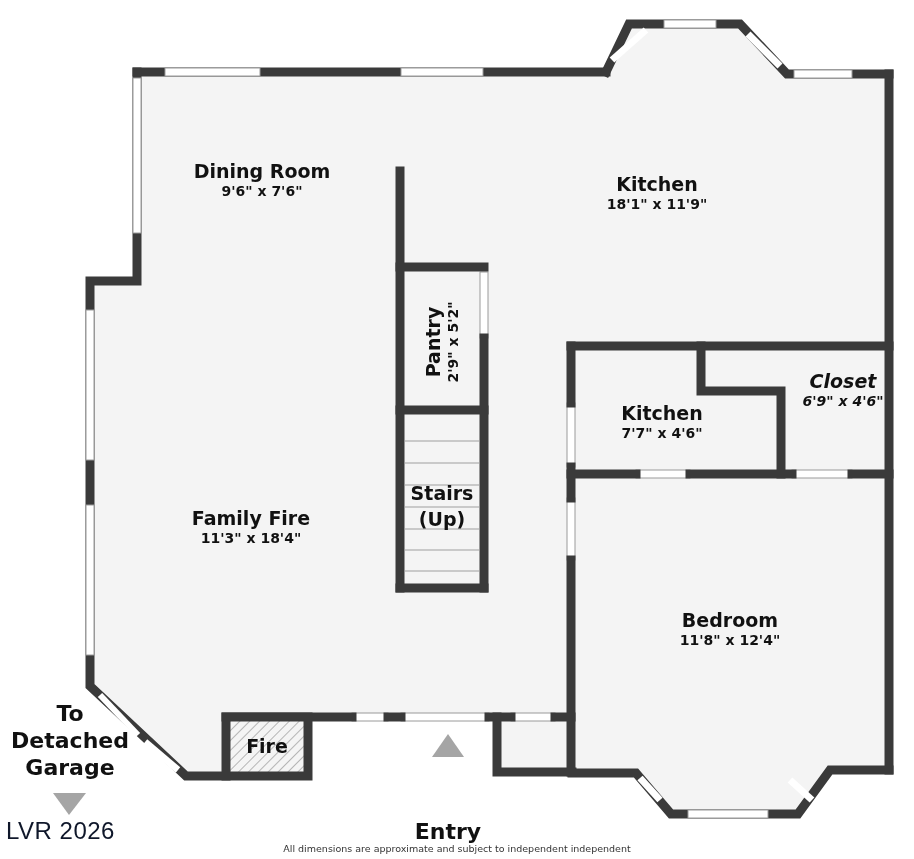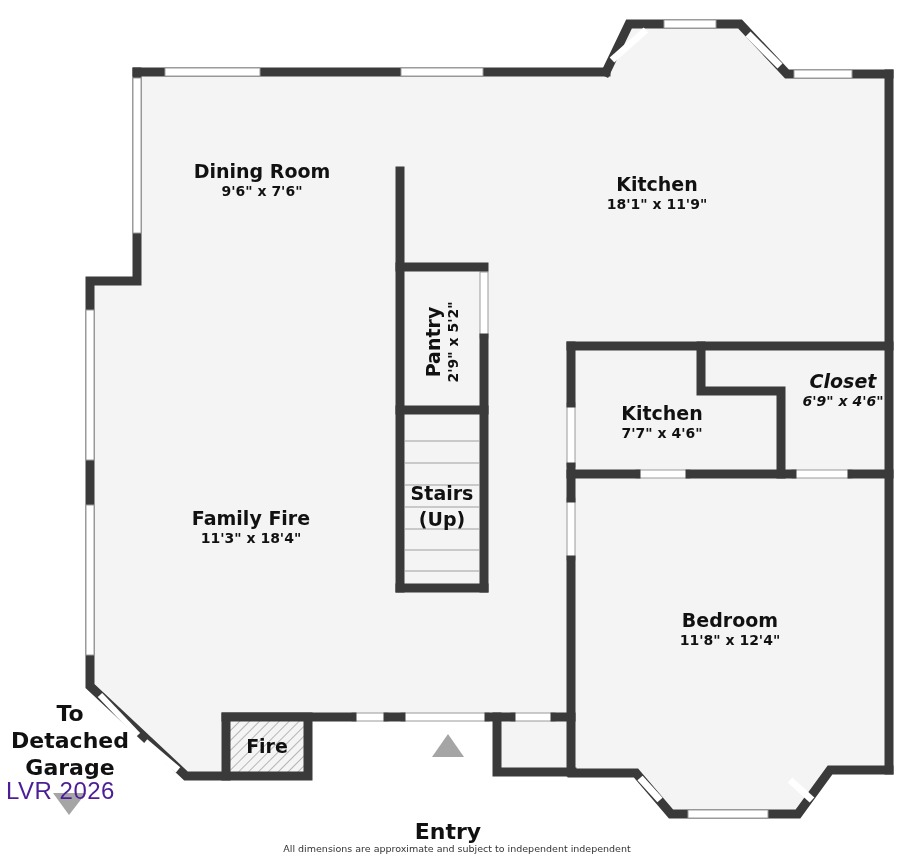--- a/index.html
+++ b/index.html
@@ -4,21 +4,21 @@
 <style>
   html, body { margin: 0; padding: 0; background: #ffffff; }
   body { width: 914px; height: 859px; position: relative; overflow: hidden;
          font-family: "DejaVu Sans", "Liberation Sans", sans-serif; color: #111; }
   #plan { position: absolute; left: 0; top: 0; }
   .lbl { position: absolute; text-align: center; transform: translateX(-50%); white-space: nowrap; }
   .room-name { font-weight: bold; font-size: 19px; line-height: 22px; display: block; }
   .room-dim { font-weight: bold; font-size: 14px; line-height: 18px; display: block; }
   .side-text { font-weight: bold; font-size: 22px; line-height: 27px; display: block; }
   .vert { position: absolute; transform: rotate(-90deg); transform-origin: center center; text-align: center; white-space: nowrap; }
-  .watermark { position: absolute; left: 6px; top: 777px; font-size: 24px; color: #4c1d95;
+  .watermark { position: absolute; left: 6px; top: 817px; font-size: 24px; color: #0f172a;
                font-family: "Liberation Sans", sans-serif; letter-spacing: 0.5px; }
   .disclaimer { position: absolute; left: 457px; top: 843px; transform: translateX(-50%);
                 font-size: 9.5px; color: #333; white-space: nowrap; font-family: "DejaVu Sans", sans-serif; }
 </style>
 </head>
 <body>
 
 <svg id="plan" width="914" height="859" viewBox="0 0 914 859" xmlns="http://www.w3.org/2000/svg">
   <defs>
     <pattern id="hatch" width="7" height="7" patternUnits="userSpaceOnUse" patternTransform="rotate(45)">

